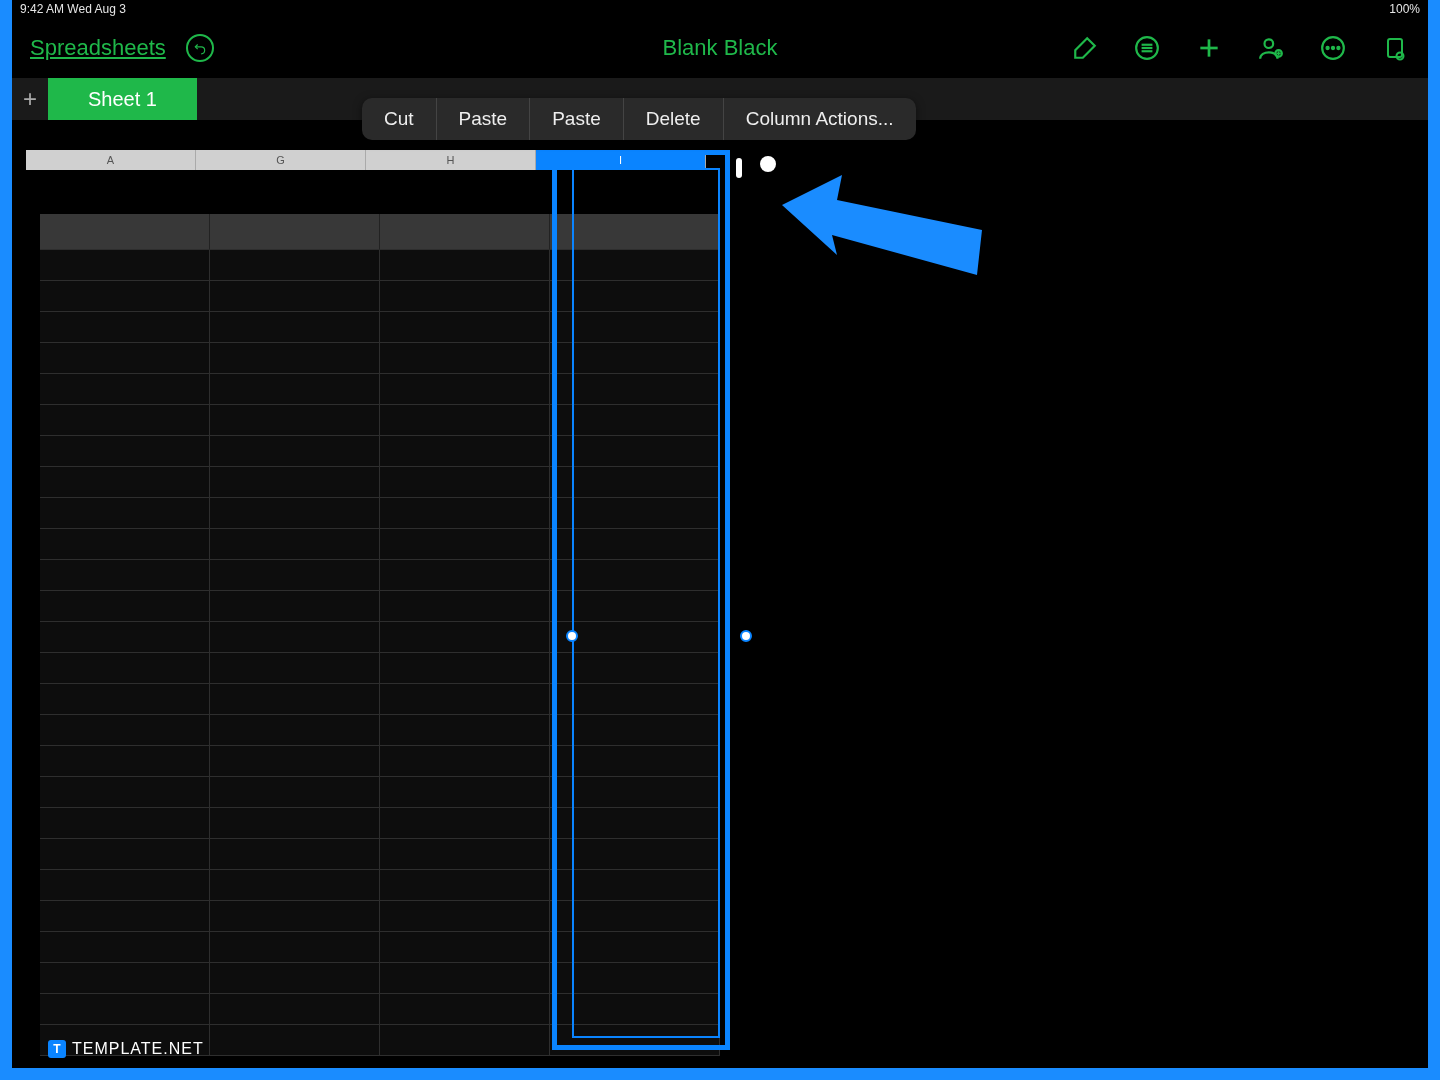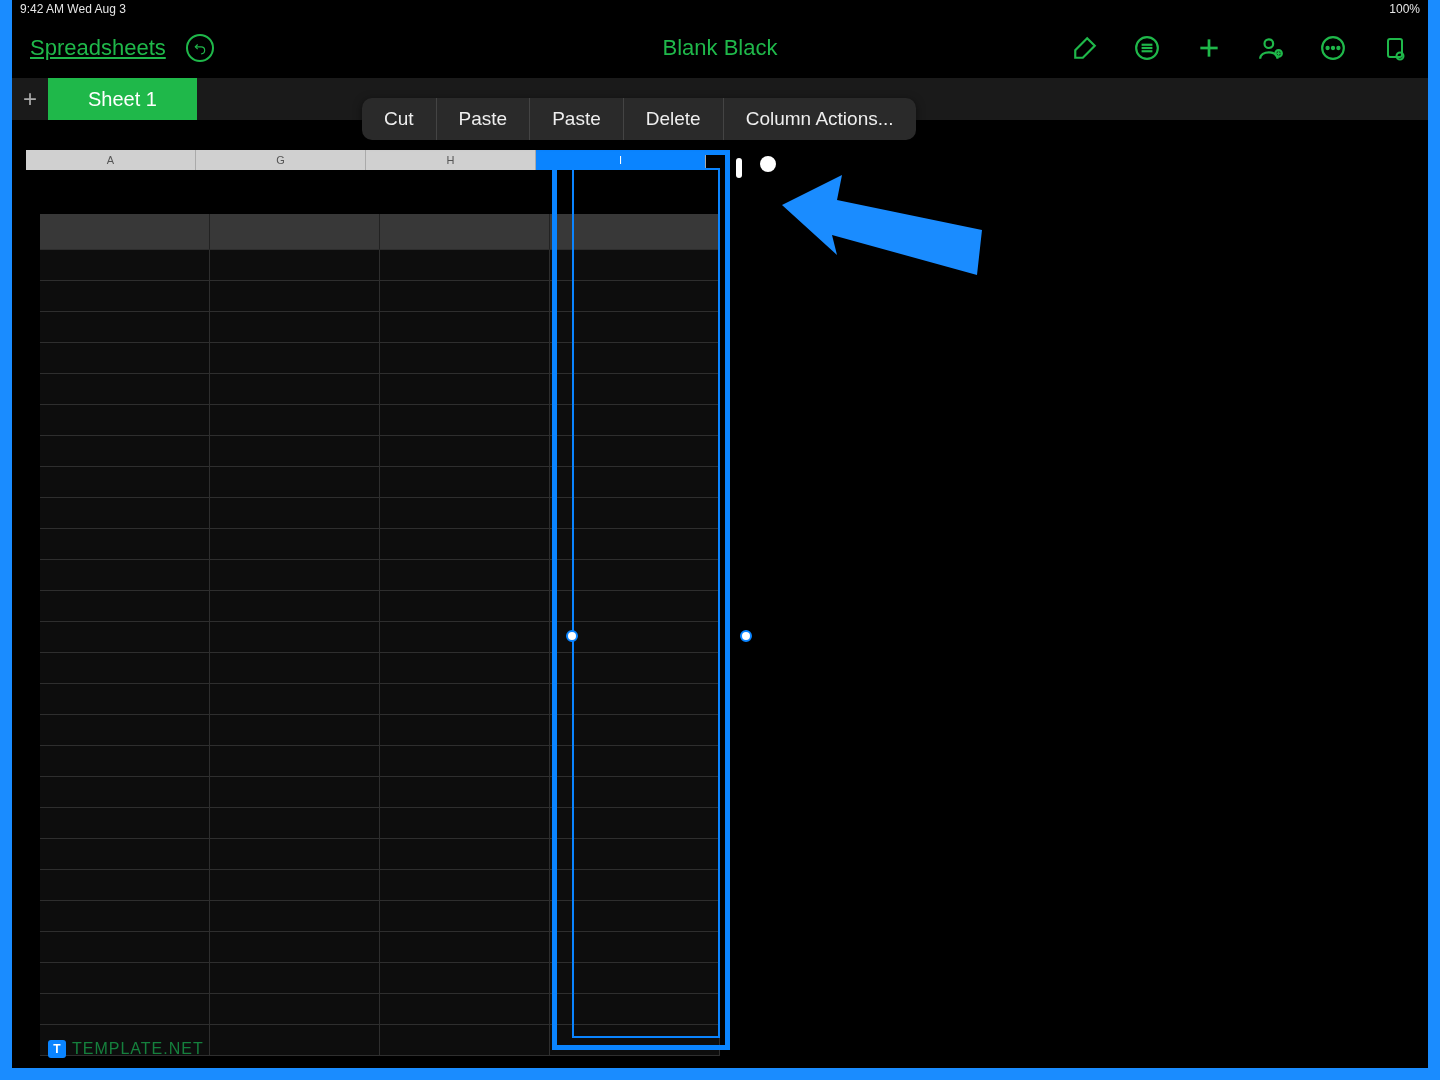--- a/index.html
+++ b/index.html
@@ -230,21 +230,21 @@
 .watermark .wm-icon {
   width: 18px; height: 18px;
   background: #0a84ff;
   border-radius: 3px;
   color: #fff;
   font-size: 12px;
   font-weight: bold;
   display:flex;align-items:center;justify-content:center;
 }
 .watermark .wm-text {
-  color: #15803d;
+  color: #ffffff;
   font-size: 16px;
   letter-spacing: 1px;
 }
 .fab {
   position: absolute;
   right: 22px;
   bottom: 18px;
   background: #1fb84a;
   color: #fff;
   border-radius: 26px;

